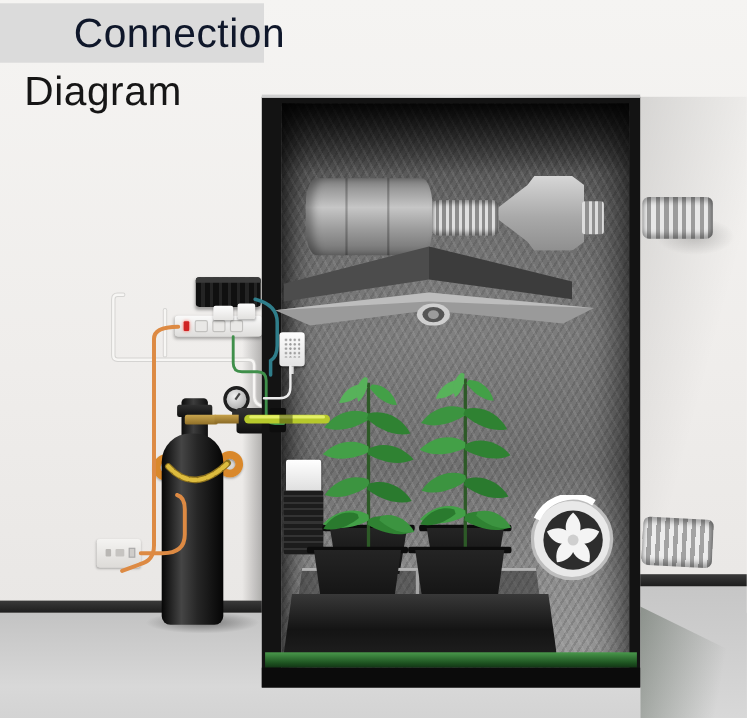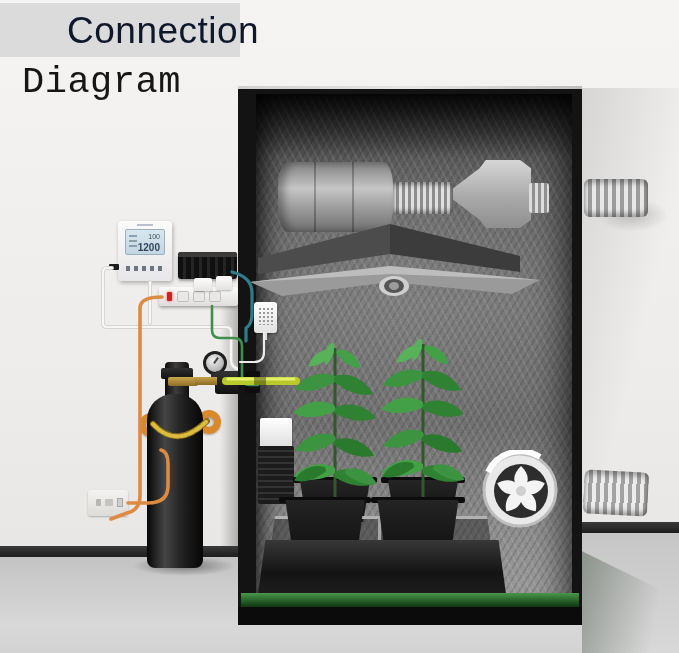--- a/index.html
+++ b/index.html
@@ -14,21 +14,21 @@
   .baseboard-right{left:582px;top:522px;width:97px;height:11px;background:linear-gradient(180deg,#3a3a3a,#1d1d1d);}
   .wall-shade-right{left:582px;top:88px;width:97px;height:434px;background:linear-gradient(105deg,rgba(0,0,0,.12),rgba(0,0,0,0) 60%);}
   .tent-shadow-left{left:220px;top:300px;width:18px;height:246px;background:linear-gradient(90deg,rgba(0,0,0,0),rgba(0,0,0,.25));}
   .tank-shadow{left:132px;top:556px;width:104px;height:20px;border-radius:50%;background:radial-gradient(ellipse,rgba(0,0,0,.40),rgba(0,0,0,0) 70%);}
   .floor-shadow-right{left:582px;top:540px;width:97px;height:113px;background:linear-gradient(100deg,rgba(45,60,45,.40),rgba(45,60,45,0) 75%);clip-path:polygon(0 10%,100% 52%,100% 100%,0 100%);}
   .duct-wall-shadow{left:596px;top:198px;width:72px;height:34px;border-radius:50%;background:radial-gradient(ellipse,rgba(0,0,0,.18),rgba(0,0,0,0) 70%);}
 
   
   .title-band{left:0;top:3px;width:240px;height:54px;background:#dbdbdb;}
   .title-line1{left:27px;top:12px;font-size:37px;line-height:1;color:#0f172a;letter-spacing:.5px;margin-left:40px;}
-  .title-line2{left:22px;top:64px;font-size:37px;line-height:1;color:#161616;letter-spacing:.5px;font-family:Liberation Mono, monospace;}
+  .title-line2{left:22px;top:64px;font-size:37px;line-height:1;color:#161616;letter-spacing:.5px;}
 
   
   .outlet{left:88px;top:490px;width:40px;height:26px;background:linear-gradient(180deg,#f4f3f1,#dddbd8);border-radius:3px;box-shadow:0 1px 2px rgba(0,0,0,.25);}
   .outlet .hole1{left:8px;top:9px;width:5px;height:7px;background:#b9b7b4;border-radius:1px;}
   .outlet .hole2{left:17px;top:9px;width:8px;height:7px;background:#c6c4c1;border-radius:1px;}
   .outlet .sw{left:29px;top:8px;width:6px;height:9px;background:#cfcdca;border:1px solid #aaa;}
 
   
   .controller{left:118px;top:221px;width:54px;height:60px;background:linear-gradient(180deg,#fbfbfb,#e7e7e9);border-radius:4px;box-shadow:1px 2px 4px rgba(0,0,0,.28);}
   .controller .brand{left:19px;top:3px;width:16px;height:2px;background:#b9c2cc;}
@@ -189,30 +189,20 @@
       <path d="M112,268 L107,268 Q103,268 103,272 L103,323 Q103,327 107,327 L226,327 Q231,327 231,332 L231,360 Q231,367 238,369 L250,373"></path>
       <path d="M150,282 L150,323"></path>
     </g>
 
     <g stroke="#dd8a43" stroke-width="3.6" fill="none" stroke-linecap="round">
       <path d="M162,297 Q140,297 140,308 L140,496 Q140,510 127,513 L111,519"></path>
       <path d="M128,503 L148,503 Q168,503 168,486 L168,463 Q168,452 161,450"></path>
     </g>
   </svg>
 
-  <div class="controller">
-    <div class="brand"></div>
-    <div class="lcd">
-      <div class="icons"></div>
-      <div class="r1">100</div>
-      <div class="r2">1200</div>
-    </div>
-    <div class="keys"></div>
-    <div class="nub"></div>
-  </div>
   <div class="adapter">
       <div class="topface"></div>
     </div>
   <div class="strip">
     <div class="ind"></div>
     <div class="s1"></div>
     <div class="s2"></div>
     <div class="s3"></div>
   </div>
   <div class="plug1"></div>

